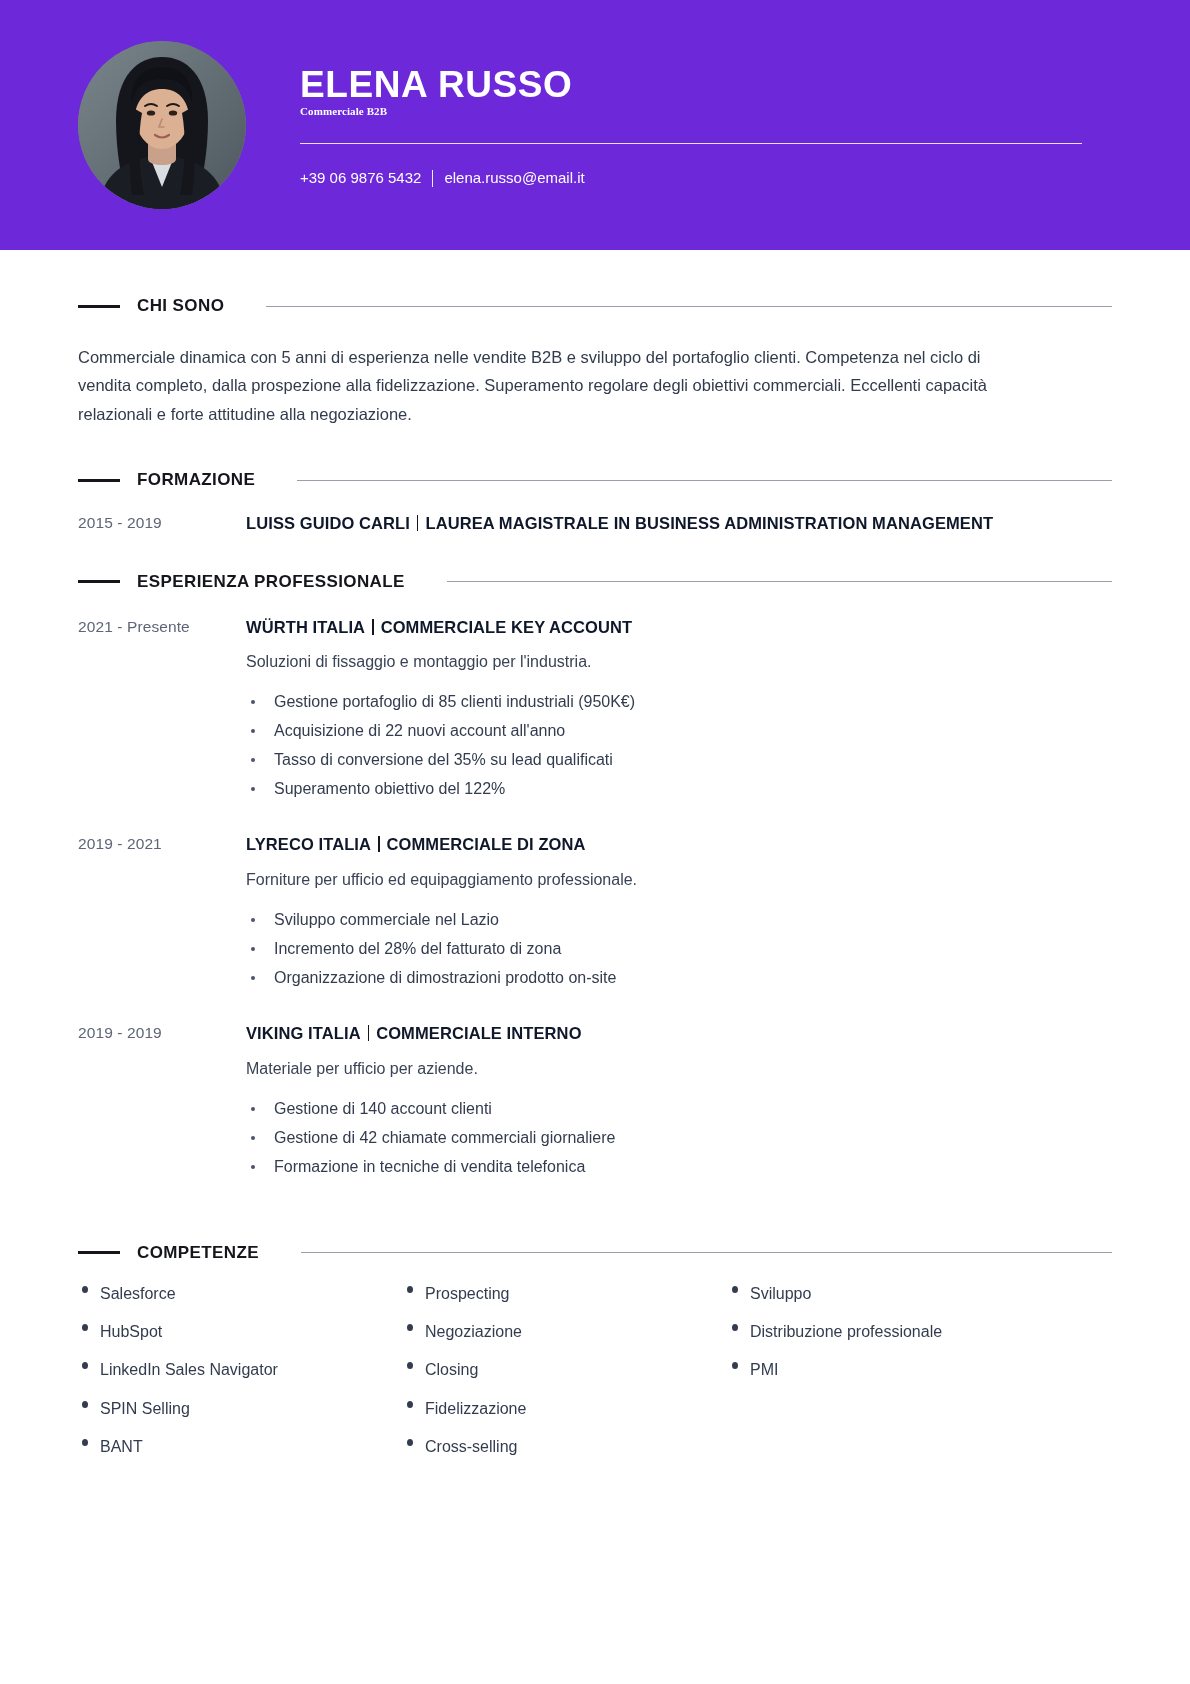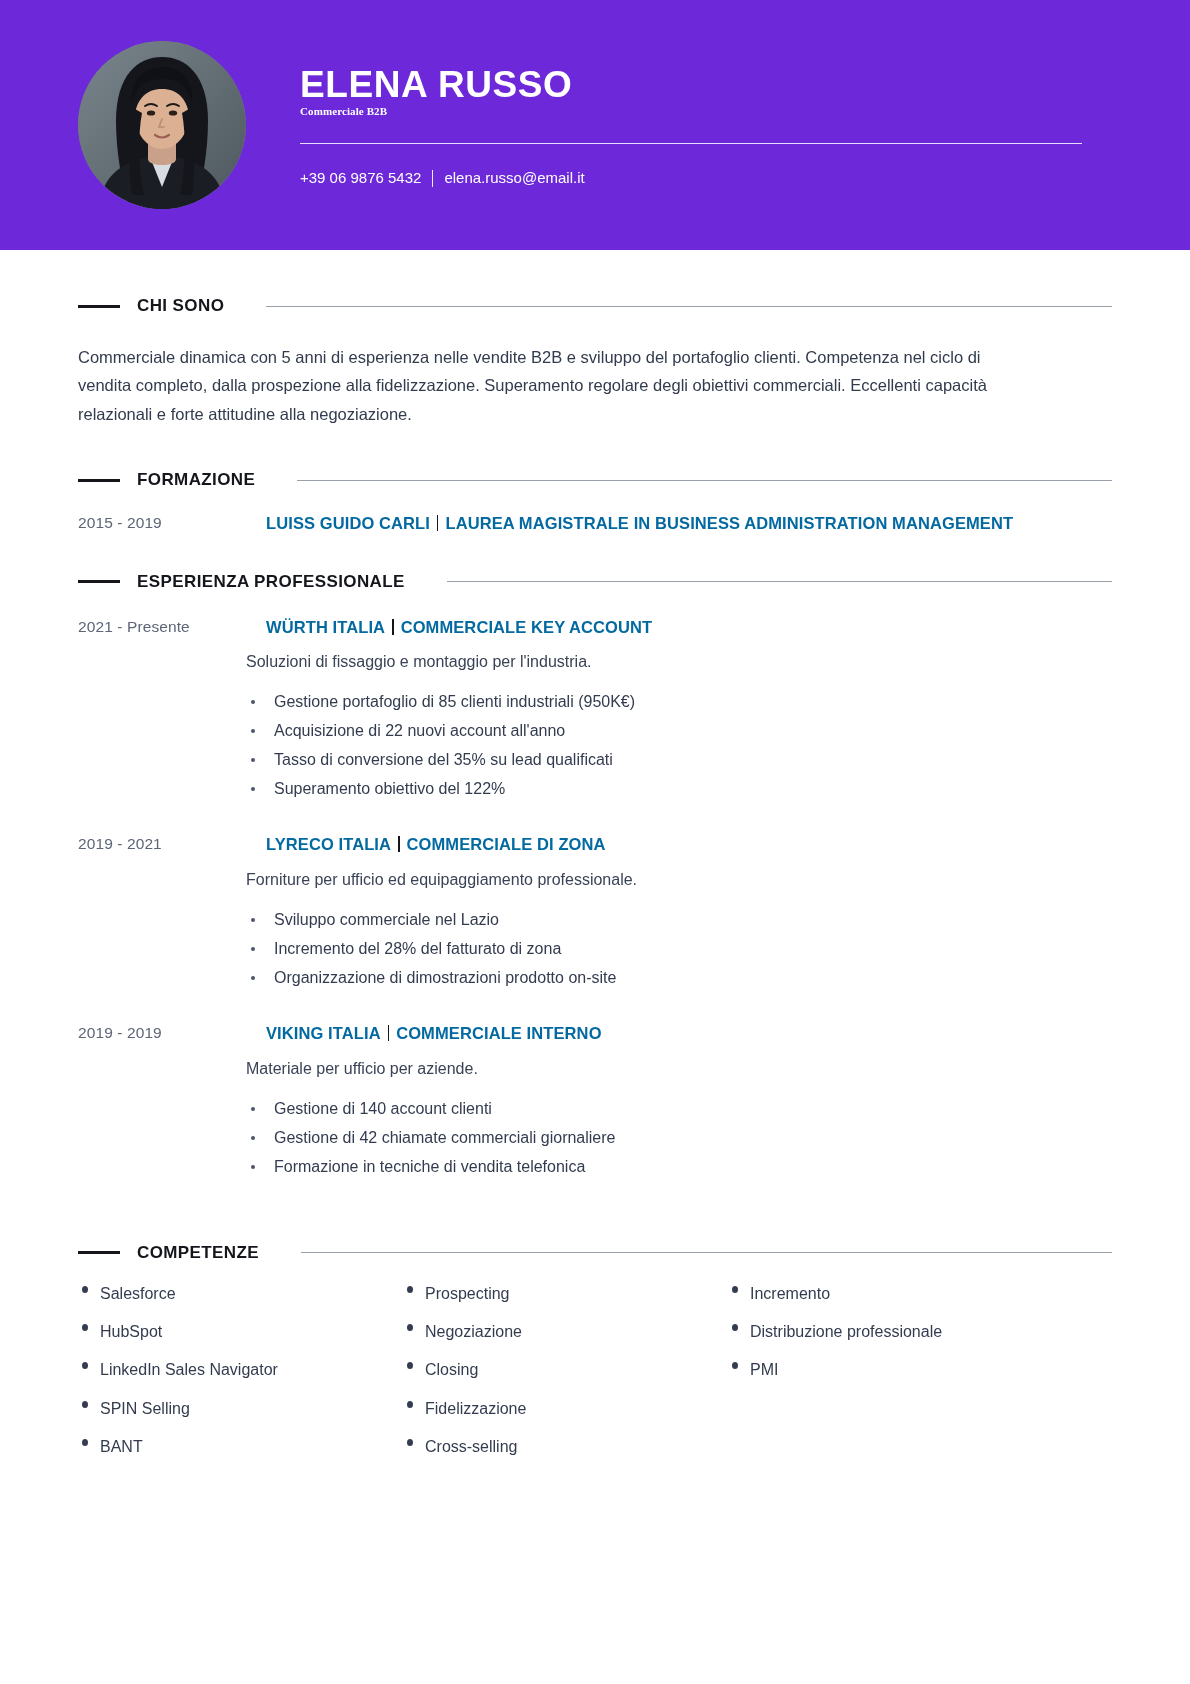--- a/index.html
+++ b/index.html
@@ -132,24 +132,23 @@
     flex:0 0 168px;
     font-size:15.5px;
     color:#5d6577;
     padding-top:2px;
     letter-spacing:0.1px;
   }
   .entry-body { flex:1 1 auto; }
   .entry-title {
     font-size:16.5px;
     font-weight:bold;
-    color:#0369a1;
+    color:#0f172a;
     line-height:1.42;
     letter-spacing:0.1px;
-    margin-left:20px;
   }
   .entry-title .bar {
     display:inline-block;
     width:1.5px;
     height:16px;
     background:#14161c;
     margin:0 7px;
     position:relative;
     top:2px;
   }
@@ -366,20 +365,20 @@
         <div class="skill">BANT</div>
       </div>
       <div class="skill-col">
         <div class="skill">Prospecting</div>
         <div class="skill">Negoziazione</div>
         <div class="skill">Closing</div>
         <div class="skill">Fidelizzazione</div>
         <div class="skill">Cross-selling</div>
       </div>
       <div class="skill-col">
-        <div class="skill">Incremento</div>
+        <div class="skill">Sviluppo</div>
         <div class="skill">Distribuzione professionale</div>
         <div class="skill">PMI</div>
       </div>
     </div>
   </div>
 
 </div>
 
 </body></html>

